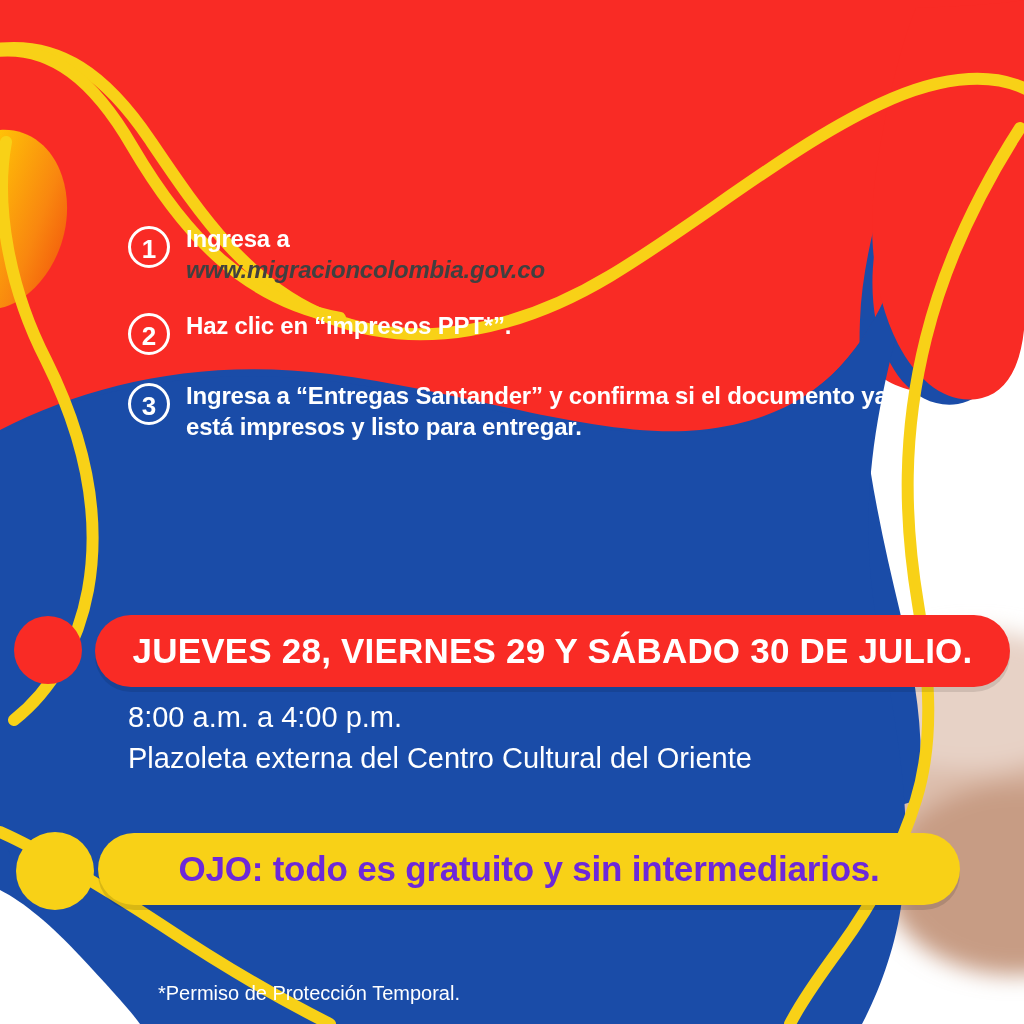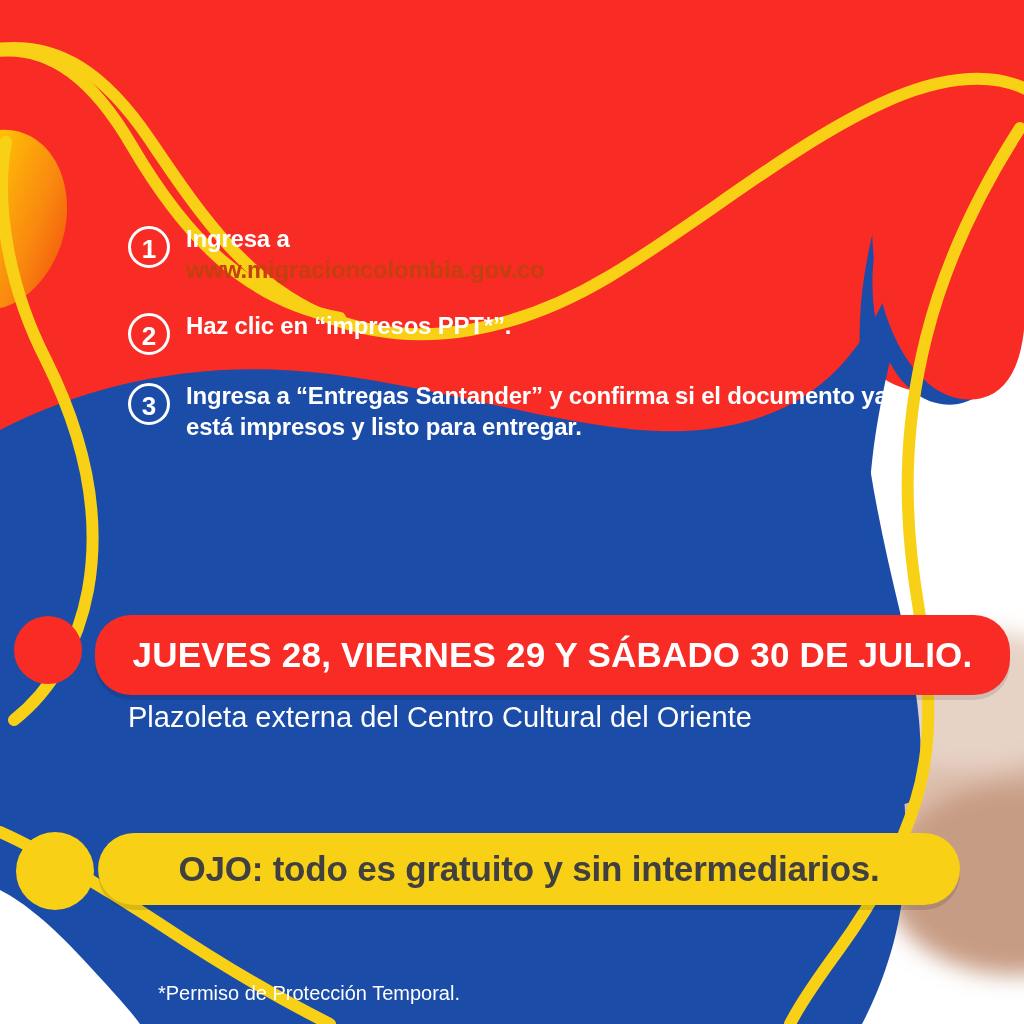--- a/index.html
+++ b/index.html
@@ -47,36 +47,37 @@
     box-sizing:border-box;
   }
   .step-text{
     color:#ffffff;
     font-size:24px;
     font-weight:bold;
     line-height:1.28;
     letter-spacing:-0.2px;
   }
   .step-text .url{
-    color:#c2410c;
+    color:#404040;
     display:block;
+    font-style:italic;
   }
 
   
   .date-dot{
     position:absolute;
     left:14px;top:616px;
     width:68px;height:68px;
     border-radius:50%;
     background:#F92B25;
   }
   .date-banner{
     position:absolute;
     left:95px;top:615px;
-    width:915px;height:80px;
+    width:915px;height:72px;
     background:#F92B25;
     border-radius:36px;
     box-shadow:0 5px 0 rgba(0,0,0,0.10);
     display:flex;align-items:center;justify-content:center;
     box-sizing:border-box;
   }
   .date-banner-text{
     color:#ffffff;
     font-size:35px;
     font-weight:bold;
@@ -108,21 +109,21 @@
     position:absolute;
     left:98px;top:833px;
     width:862px;height:72px;
     background:#F8D117;
     border-radius:36px;
     box-shadow:0 5px 0 rgba(0,0,0,0.12);
     display:flex;align-items:center;justify-content:center;
     box-sizing:border-box;
   }
   .note-banner-text{
-    color:#404040;
+    color:#6d28d9;
     font-size:35px;
     font-weight:bold;
     letter-spacing:-0.2px;
     white-space:nowrap;
   }
 
   
   .footnote{
     position:absolute;
     left:158px;top:982px;
@@ -285,20 +286,21 @@
       </div>
 
     </div>
 
     <div class="date-dot"></div>
     <div class="date-banner">
       <span class="date-banner-text">JUEVES 28, VIERNES 29 Y SÁBADO 30 DE JULIO.</span>
     </div>
 
     <div class="schedule">
+      <div>8:00 a.m. a 4:00 p.m.</div>
       <div>Plazoleta externa del Centro Cultural del Oriente</div>
     </div>
 
     <div class="note-dot"></div>
     <div class="note-banner">
       <span class="note-banner-text">OJO: todo es gratuito y sin intermediarios.</span>
     </div>
 
     <div class="footnote">*Permiso de Protección Temporal.</div>
 

